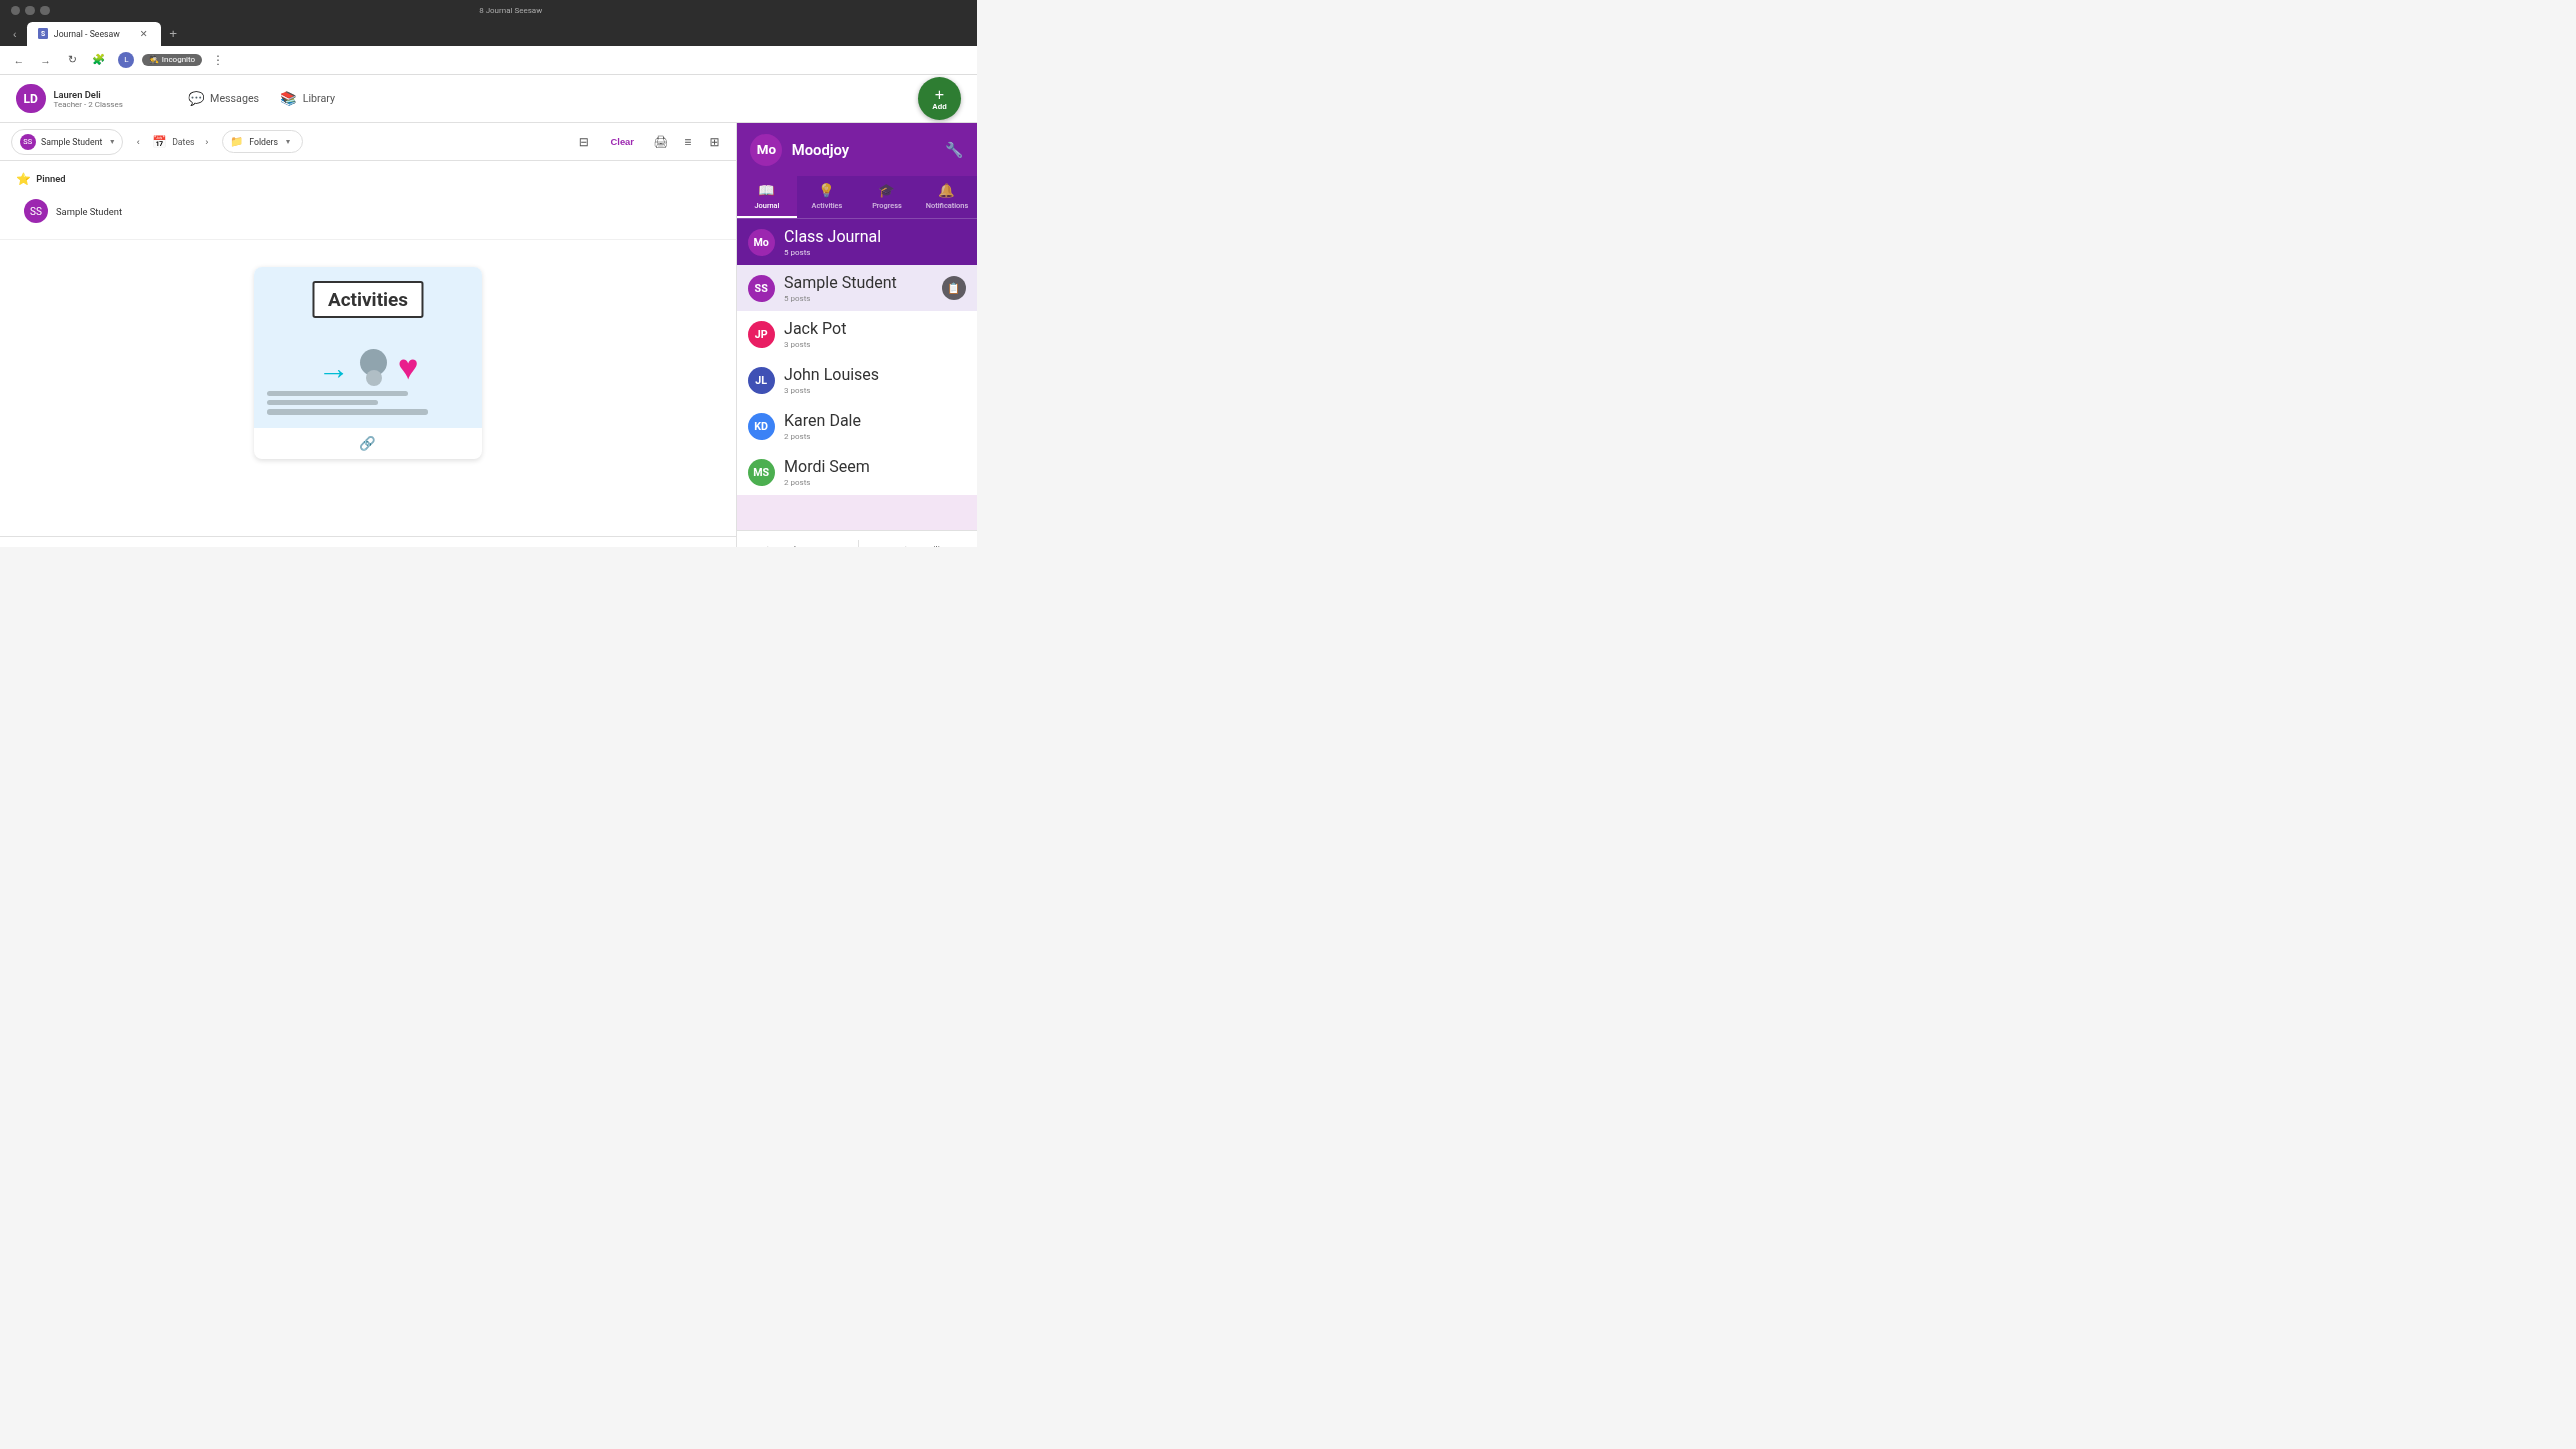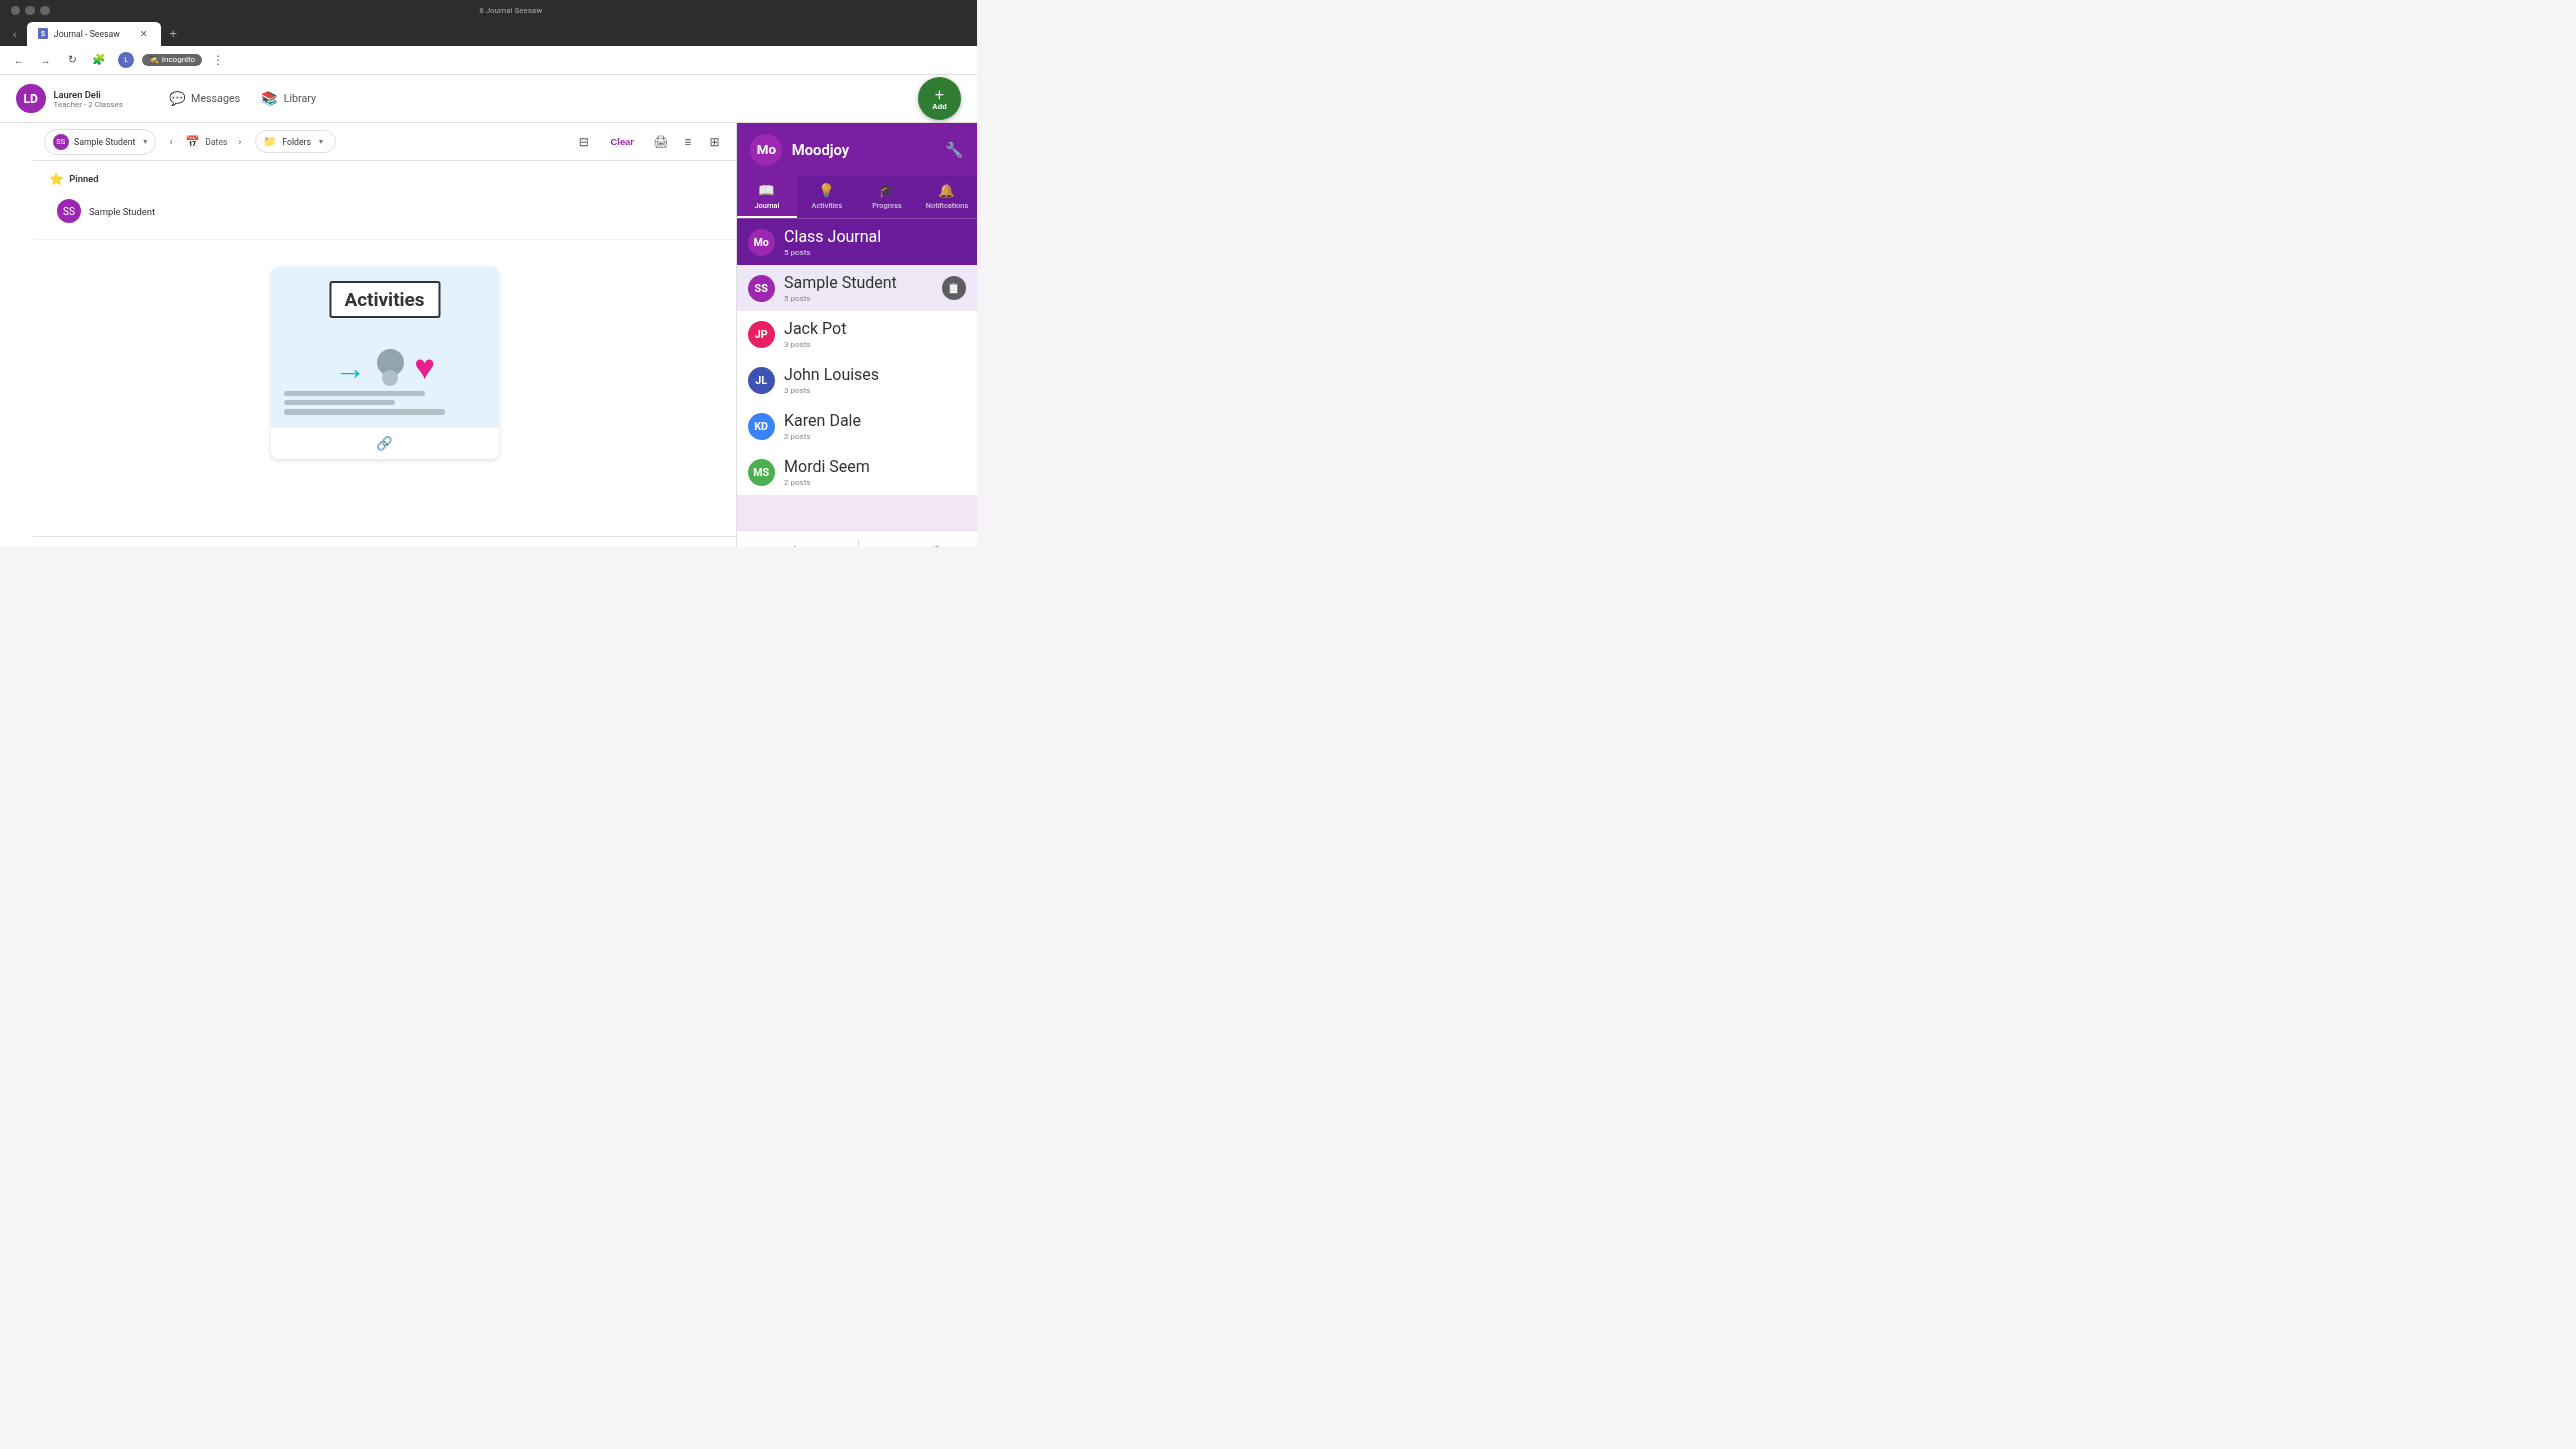--- a/index.html
+++ b/index.html
@@ -138,21 +138,21 @@
     }
 
     
     .app-header {
       background: #fff;
       height: 48px;
       display: flex;
       align-items: center;
       padding: 0 16px;
       border-bottom: 0.7px solid #e0e0e0;
-      gap: 19px;
+      gap: 38px;
     }
     .user-profile {
       display: flex;
       align-items: center;
       gap: 8px;
       min-width: 134px;
     }
     .user-avatar {
       width: 29.5px; height: 29.5px;
       border-radius: 50%;
@@ -197,21 +197,20 @@
       line-height: 1;
       box-shadow: 0 1.3px 5.4px rgba(0,0,0,0.3);
     }
     .add-btn-label { font-size: 7.4px; font-weight: 600; }
 
     
     .main-content {
       display: flex;
       flex: 1;
       overflow: hidden;
-      padding-left: 33px;
     }
 
     
     .journal-panel {
       flex: 1;
       display: flex;
       flex-direction: column;
       overflow: hidden;
       background: #fff;
     }

